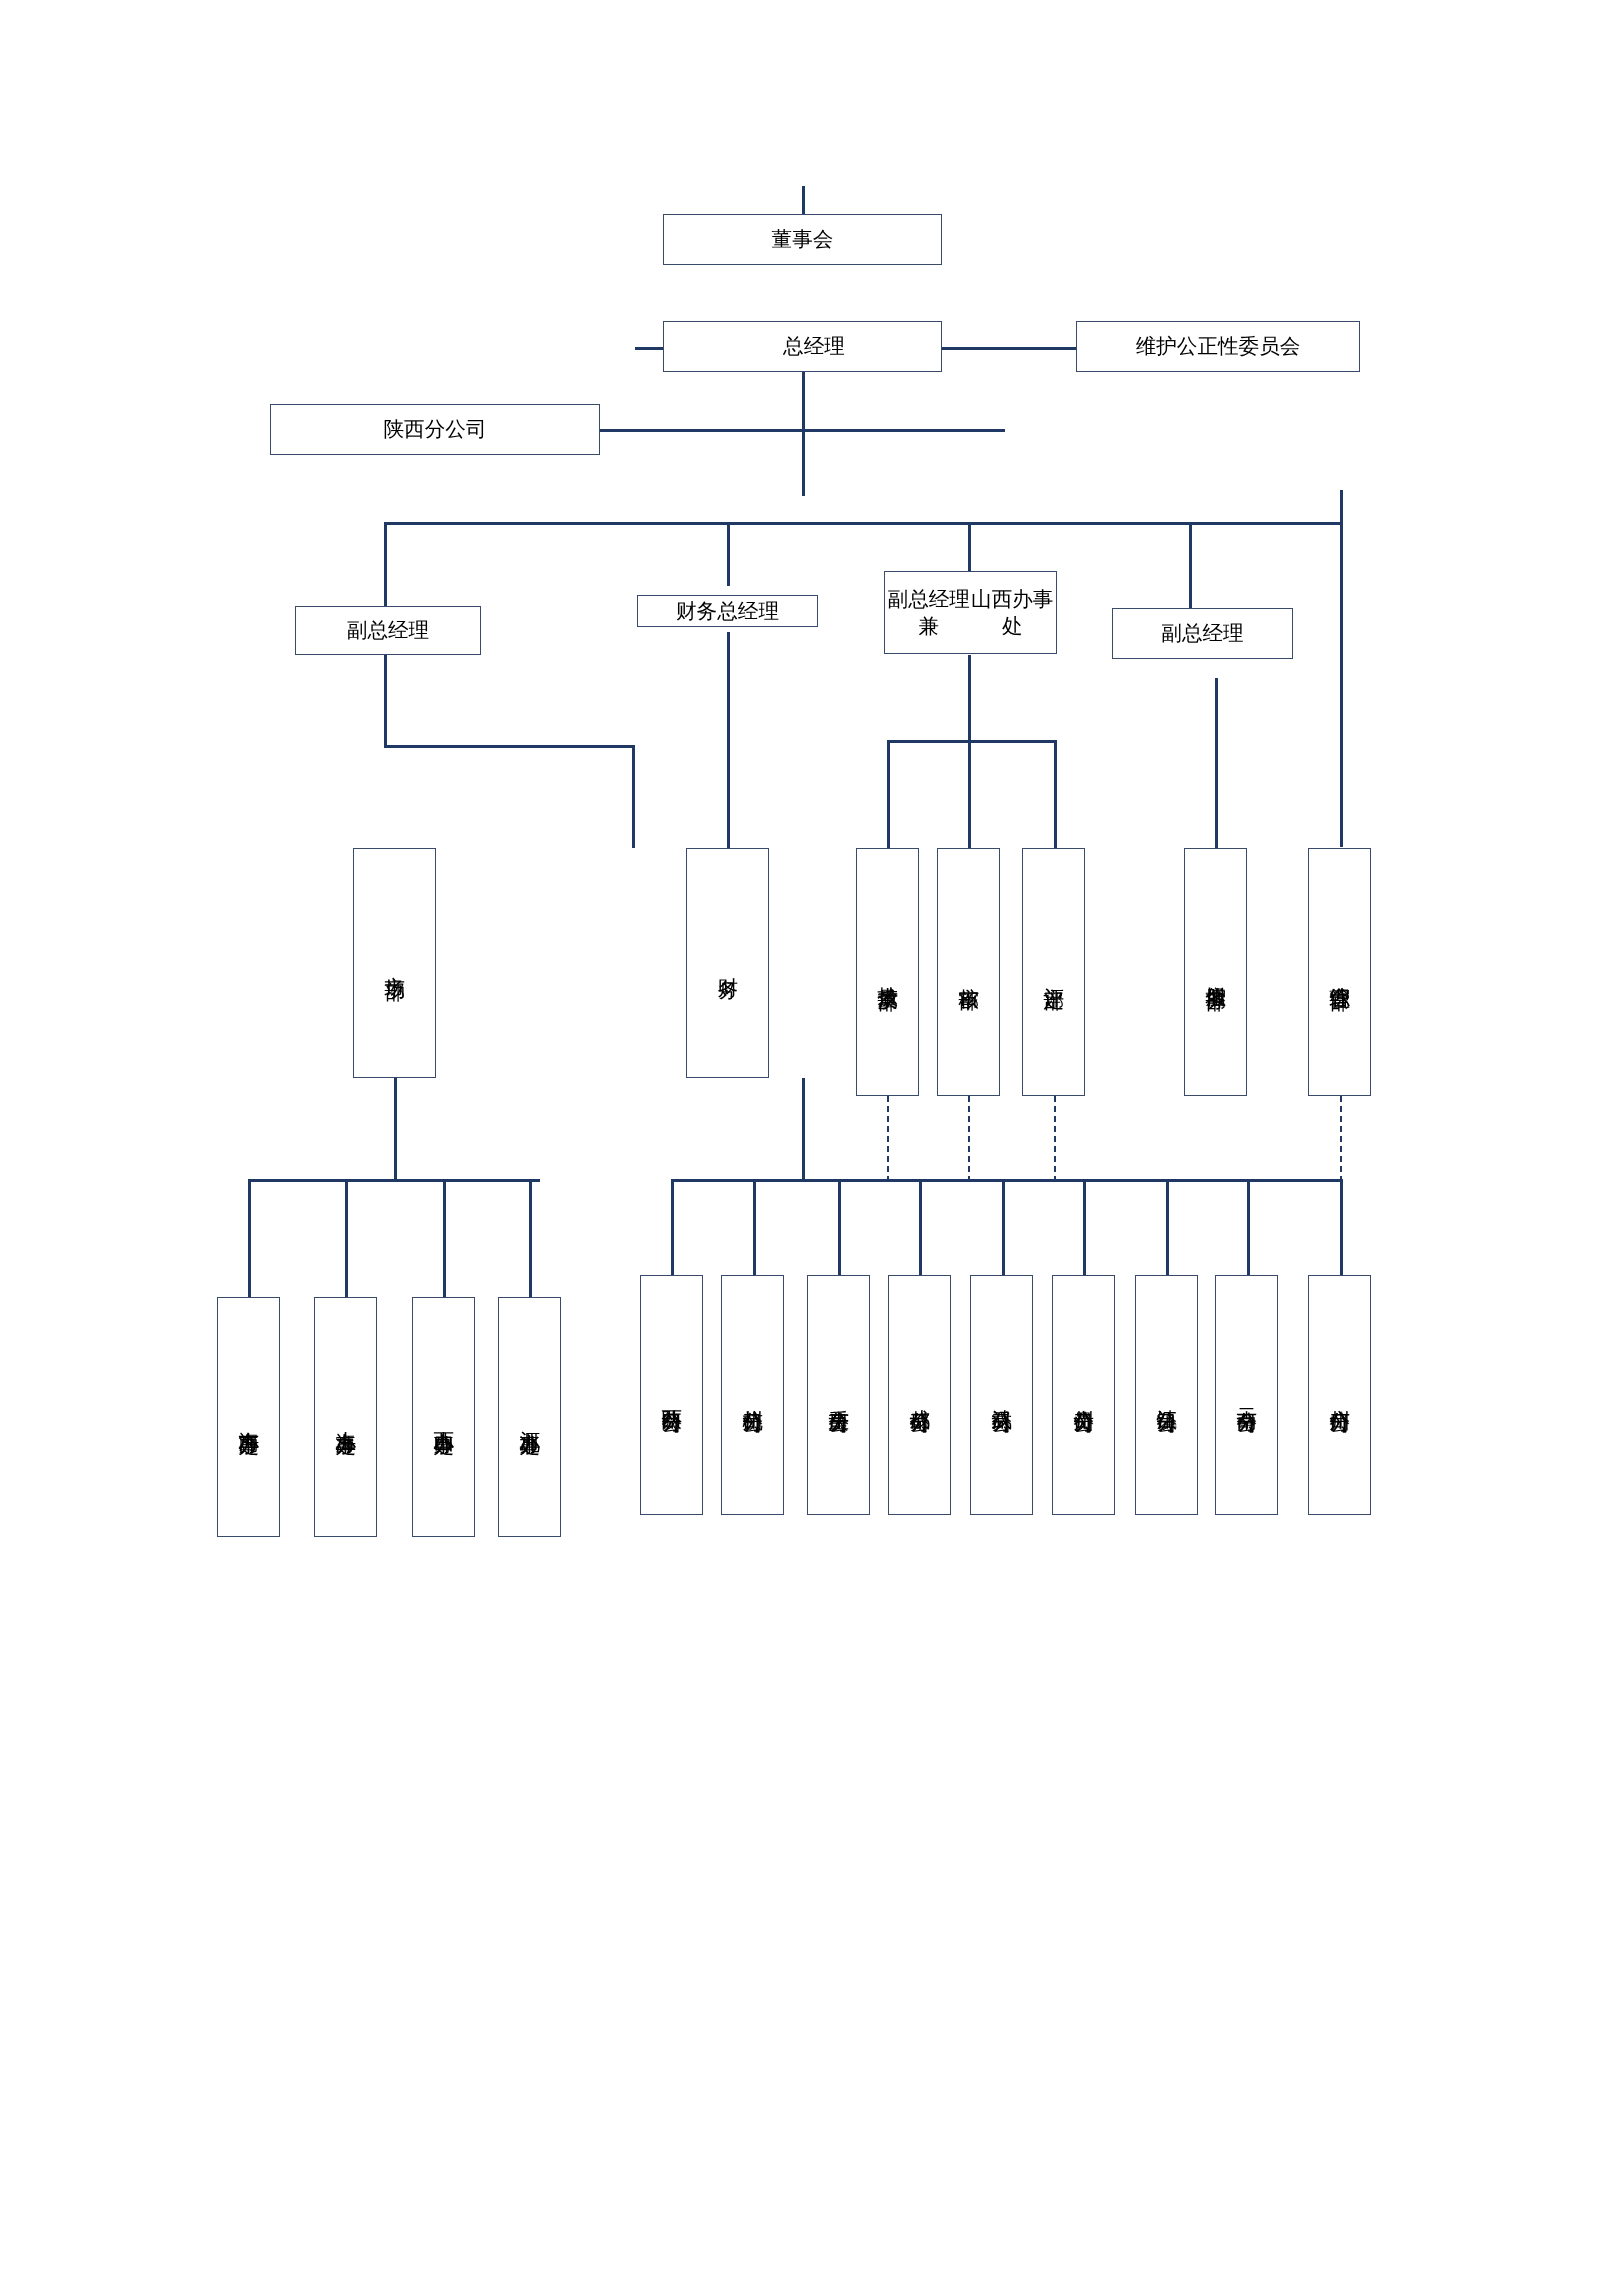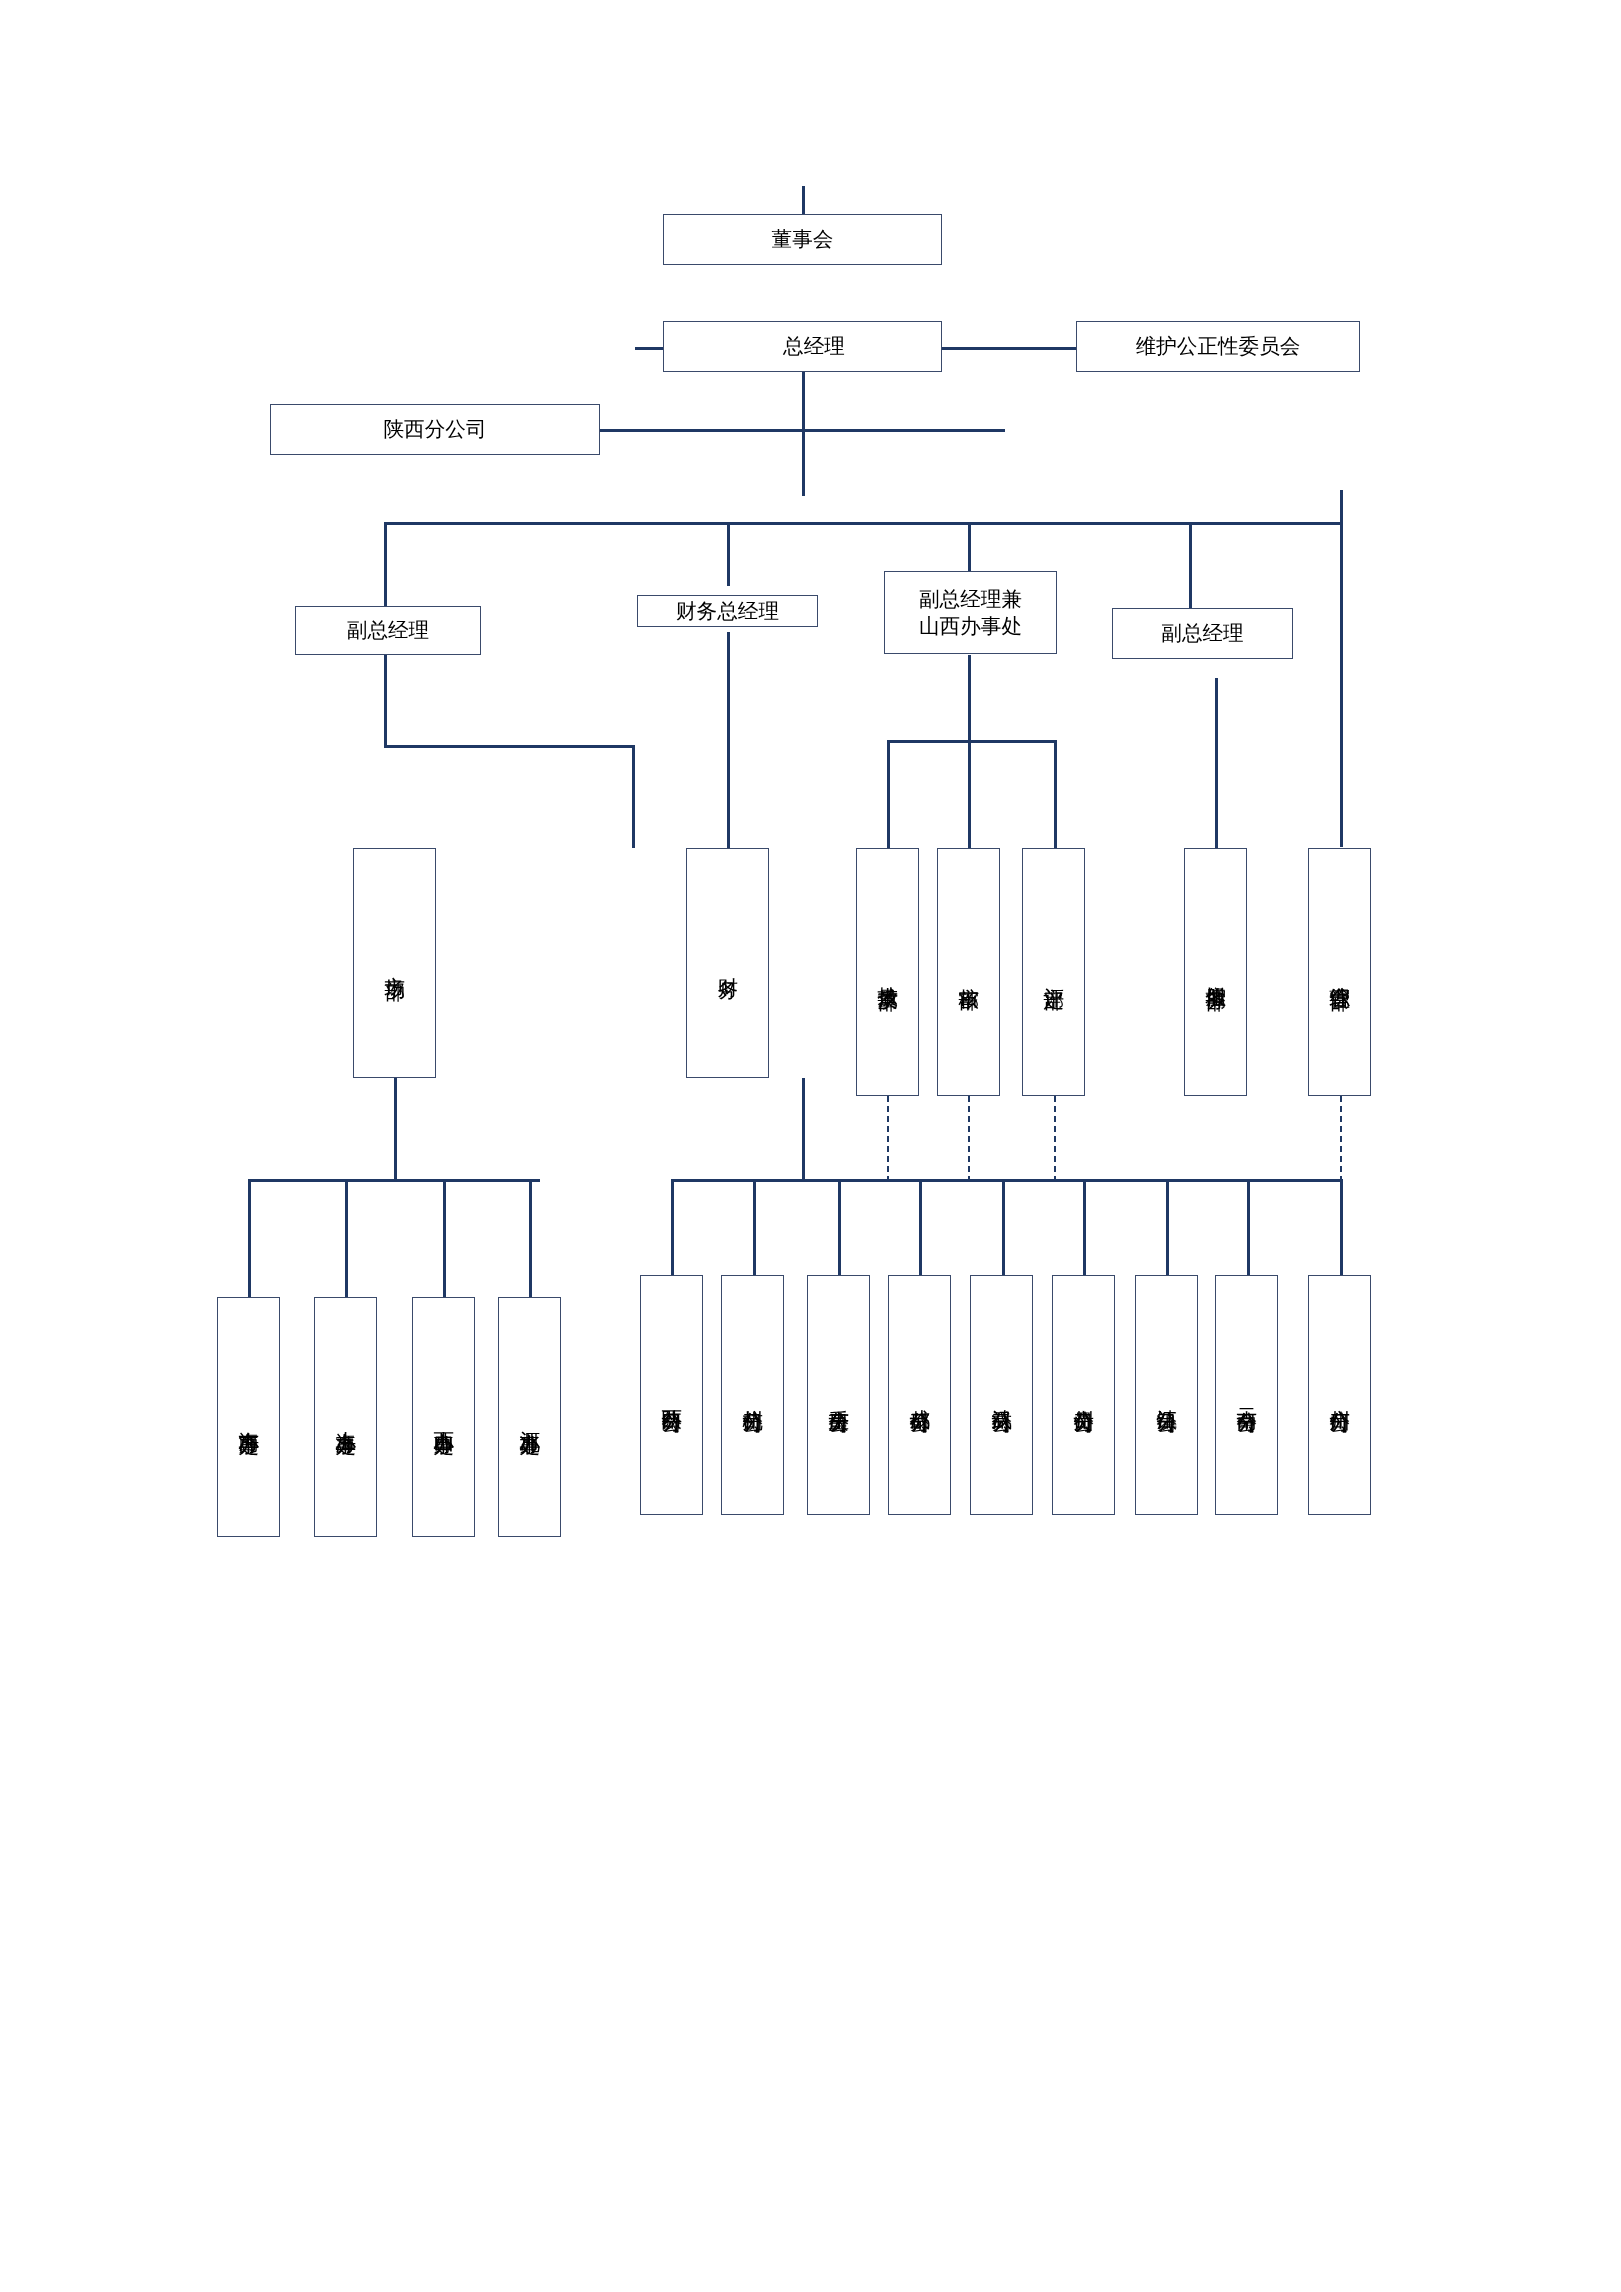--- a/index.html
+++ b/index.html
@@ -28,21 +28,21 @@
     justify-content: center;
     text-align: center;
     font-size: 20.6px;
     line-height: 1.28;
     color: #000000;
     z-index: 3;
     padding: 2px;
   }
   .node.wrap2 {
     display: flex;
-    flex-direction: column;
+    flex-direction: row;
     justify-content: center;
   }
   .line {
     position: absolute;
     background: #1f3864;
     z-index: 1;
   }
   .line.h { height: 2.9px; }
   .line.v { width: 2.9px; }
   .dash {

